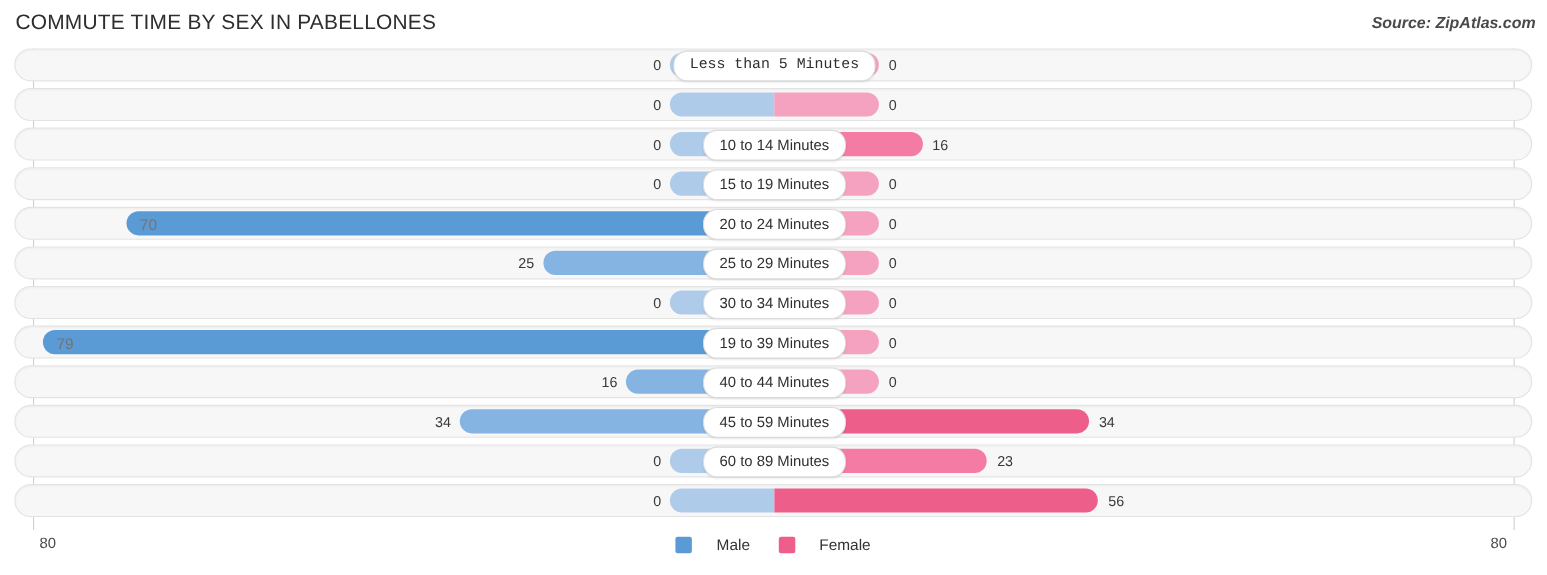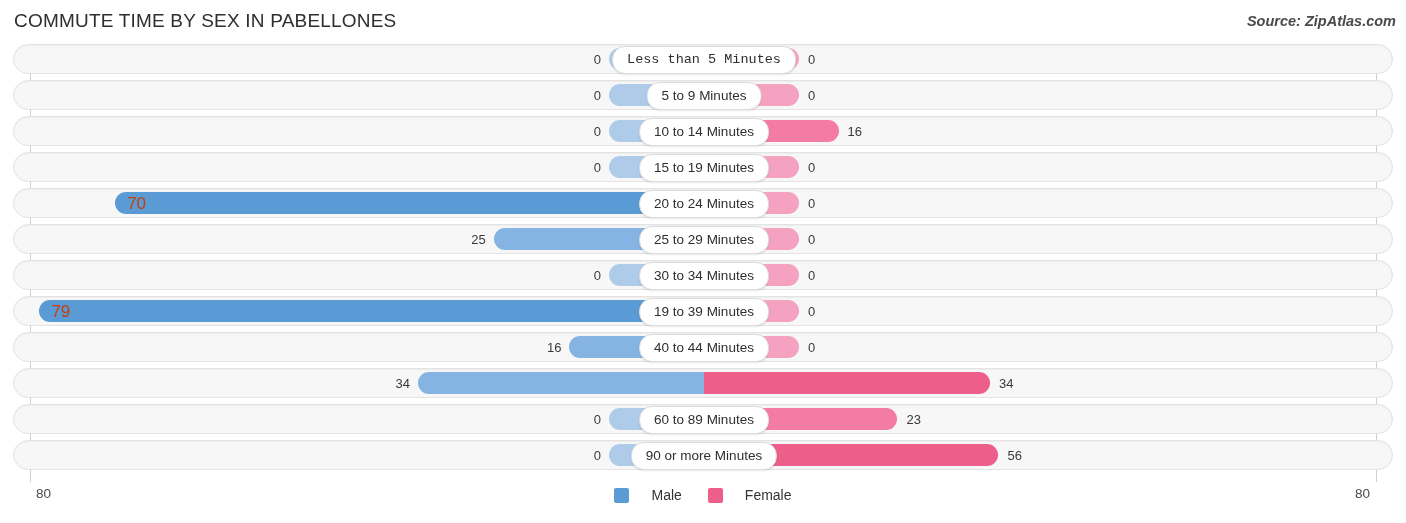--- a/index.html
+++ b/index.html
@@ -102,22 +102,22 @@
     top: 0;
     height: 30px;
     line-height: 30px;
     font-size: 13px;
     color: #3a3a3a;
     white-space: nowrap;
   }
   .val-out-left  { text-align: right; }
   .val-out-right { text-align: left; }
   .val-inside {
-    color: #c2410c;
-    font-size: 17px;
+    color: #737373;
+    font-size: 14px;
   }
 
   
   .pill {
     position: absolute;
     top: 1px;
     height: 26px;
     line-height: 26px;
     transform: translateX(-50%);
     background: #ffffff;
@@ -194,21 +194,20 @@
           <div class="val val-out-right" style="left: 794px;">0</div>
           <div class="pill" style="left: 690px; font-family: Liberation Mono, monospace;">Less than 5 Minutes</div>
         </div>
       </div>
       <div class="row">
         <div class="track">
           <div class="bar bar-male bar-cap-l" style="left: 595px; width: 95px; background: rgb(175, 203, 234);"></div>
           <div class="bar bar-female bar-cap-r" style="left: 690px; width: 95px; background: rgb(244, 162, 192);"></div>
           <div class="val val-out-left" style="left: 535px; width: 52px;">0</div>
           <div class="val val-out-right" style="left: 794px;">0</div>
-          <div class="pill" style="left: 690px;">5 to 9 Minutes</div>
         </div>
       </div>
       <div class="row">
         <div class="track">
           <div class="bar bar-male bar-cap-l" style="left: 595px; width: 95px; background: rgb(175, 203, 234);"></div>
           <div class="bar bar-female bar-cap-r" style="left: 690px; width: 134.6px; background: rgb(244, 123, 164);"></div>
           <div class="val val-out-left" style="left: 535px; width: 52px;">0</div>
           <div class="val val-out-right" style="left: 833.6px;">16</div>
           <div class="pill" style="left: 690px;">10 to 14 Minutes</div>
         </div>
@@ -266,38 +265,38 @@
           <div class="val val-out-right" style="left: 794px;">0</div>
           <div class="pill" style="left: 690px;">40 to 44 Minutes</div>
         </div>
       </div>
       <div class="row">
         <div class="track">
           <div class="bar bar-male bar-cap-l" style="left: 403.975px; width: 286.025px; background: rgb(133, 180, 226);"></div>
           <div class="bar bar-female bar-cap-r" style="left: 690px; width: 286.025px; background: rgb(238, 94, 139);"></div>
           <div class="val val-out-left" style="left: 343.975px; width: 52px;">34</div>
           <div class="val val-out-right" style="left: 985.025px;">34</div>
+          <div class="pill" style="left: 690px;">45 to 59 Minutes</div>
         </div>
       </div>
       <div class="row">
         <div class="track">
           <div class="bar bar-male bar-cap-l" style="left: 595px; width: 95px; background: rgb(175, 203, 234);"></div>
           <div class="bar bar-female bar-cap-r" style="left: 690px; width: 193.487px; background: rgb(244, 123, 164);"></div>
           <div class="val val-out-left" style="left: 535px; width: 52px;">0</div>
           <div class="val val-out-right" style="left: 892.487px;">23</div>
           <div class="pill" style="left: 690px;">60 to 89 Minutes</div>
         </div>
       </div>
       <div class="row">
         <div class="track">
           <div class="bar bar-male bar-cap-l" style="left: 595px; width: 95px; background: rgb(175, 203, 234);"></div>
           <div class="bar bar-female bar-cap-r" style="left: 690px; width: 294.438px; background: rgb(238, 94, 139);"></div>
           <div class="val val-out-left" style="left: 535px; width: 52px;">0</div>
           <div class="val val-out-right" style="left: 993.438px;">56</div>
-          <div class="pill" style="left: 690px;">90 or more Minutes</div>
         </div>
       </div>
     </div>
 </div>
 
 <div class="footer">
   <div class="axis-label axis-left">80</div>
   <div class="axis-label axis-right">80</div>
   <div class="legend" id="legend">
       <div class="legend-item">

